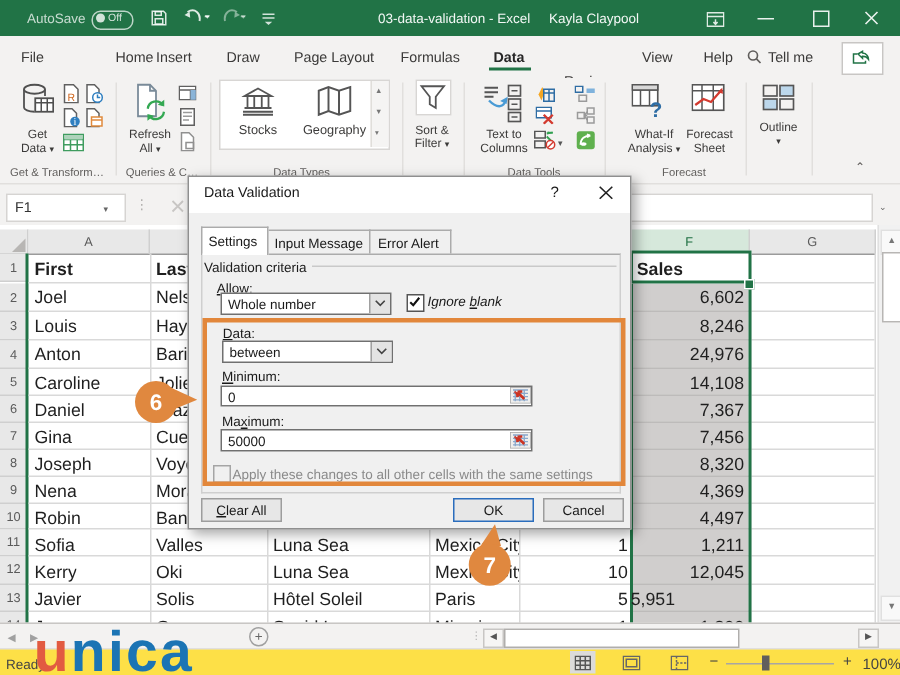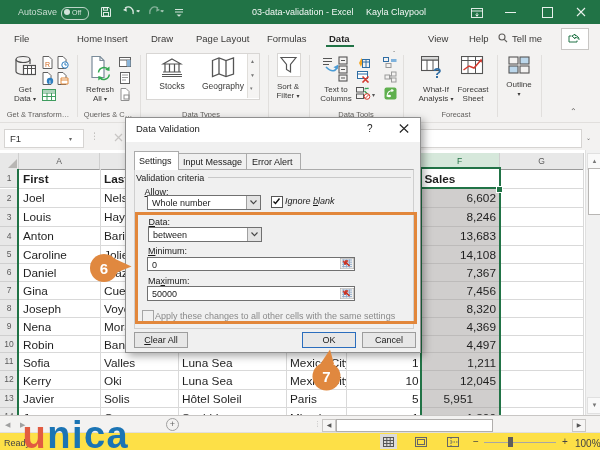--- a/index.html
+++ b/index.html
@@ -359,21 +359,21 @@
     <div class="cell" style="left:346px;top:171.8px;width:72.5px;text-align:right;font-weight:bold;">Nights</div>
     <div class="cell" style="left:424.5px;top:171.8px;font-weight:bold;">Sales</div>
     <div class="cell" style="left:23px;top:191px;">Joel</div>
     <div class="cell" style="left:104px;top:191px;">Nelson</div>
     <div class="cell" style="left:420.5px;top:191px;width:75.5px;text-align:right;">6,602</div>
     <div class="cell" style="left:23px;top:210px;">Louis</div>
     <div class="cell" style="left:104px;top:210px;">Hayes</div>
     <div class="cell" style="left:420.5px;top:210px;width:75.5px;text-align:right;">8,246</div>
     <div class="cell" style="left:23px;top:229px;">Anton</div>
     <div class="cell" style="left:104px;top:229px;">Baril</div>
-    <div class="cell" style="left:420.5px;top:229px;width:75.5px;text-align:right;">13,683</div>
+    <div class="cell" style="left:420.5px;top:229px;width:75.5px;text-align:right;">24,976</div>
     <div class="cell" style="left:23px;top:248px;">Caroline</div>
     <div class="cell" style="left:104px;top:248px;">Jolie</div>
     <div class="cell" style="left:420.5px;top:248px;width:75.5px;text-align:right;">14,108</div>
     <div class="cell" style="left:23px;top:266px;">Daniel</div>
     <div class="cell" style="left:104px;top:266px;">Diaz</div>
     <div class="cell" style="left:420.5px;top:266px;width:75.5px;text-align:right;">7,367</div>
     <div class="cell" style="left:23px;top:284px;">Gina</div>
     <div class="cell" style="left:104px;top:284px;">Cuellar</div>
     <div class="cell" style="left:420.5px;top:284px;width:75.5px;text-align:right;">7,456</div>
     <div class="cell" style="left:23px;top:302px;">Joseph</div>
@@ -395,21 +395,21 @@
     <div class="cell" style="left:104px;top:373.5px;">Oki</div>
     <div class="cell" style="left:182px;top:373.5px;">Luna Sea</div>
     <div class="cell" style="left:290px;top:373.5px;width:56px;">Mexico City</div>
     <div class="cell" style="left:346px;top:373.5px;width:72.5px;text-align:right;">10</div>
     <div class="cell" style="left:420.5px;top:373.5px;width:75.5px;text-align:right;">12,045</div>
     <div class="cell" style="left:23px;top:392px;">Javier</div>
     <div class="cell" style="left:104px;top:392px;">Solis</div>
     <div class="cell" style="left:182px;top:392px;">Hôtel Soleil</div>
     <div class="cell" style="left:290px;top:392px;width:56px;">Paris</div>
     <div class="cell" style="left:346px;top:392px;width:72.5px;text-align:right;">5</div>
-    <div class="cell" style="left:420.5px;top:392px;width:75.5px;text-align:center;">5,951</div>
+    <div class="cell" style="left:420.5px;top:392px;width:75.5px;text-align:left;">5,951</div>
     <div class="cell" style="left:23px;top:410.5px;">Jean</div>
     <div class="cell" style="left:104px;top:410.5px;">Gray</div>
     <div class="cell" style="left:182px;top:410.5px;">Squid Inn</div>
     <div class="cell" style="left:290px;top:410.5px;width:56px;">Miami</div>
     <div class="cell" style="left:346px;top:410.5px;width:72.5px;text-align:right;">1</div>
     <div class="cell" style="left:420.5px;top:410.5px;width:75.5px;text-align:right;">1,300</div>
   </div>
 
 <div class="ab" style="left:585px;top:150px;width:15px;height:265px;background:#f1f1f1;border-left:1px solid #e0e0e0;">
   <div class="ab" style="left:1px;top:3px;width:13px;height:15px;background:#f9f9f9;border:1px solid #e0e0e0;text-align:center;font-size:6px;color:#777;line-height:15px;">▲</div>

